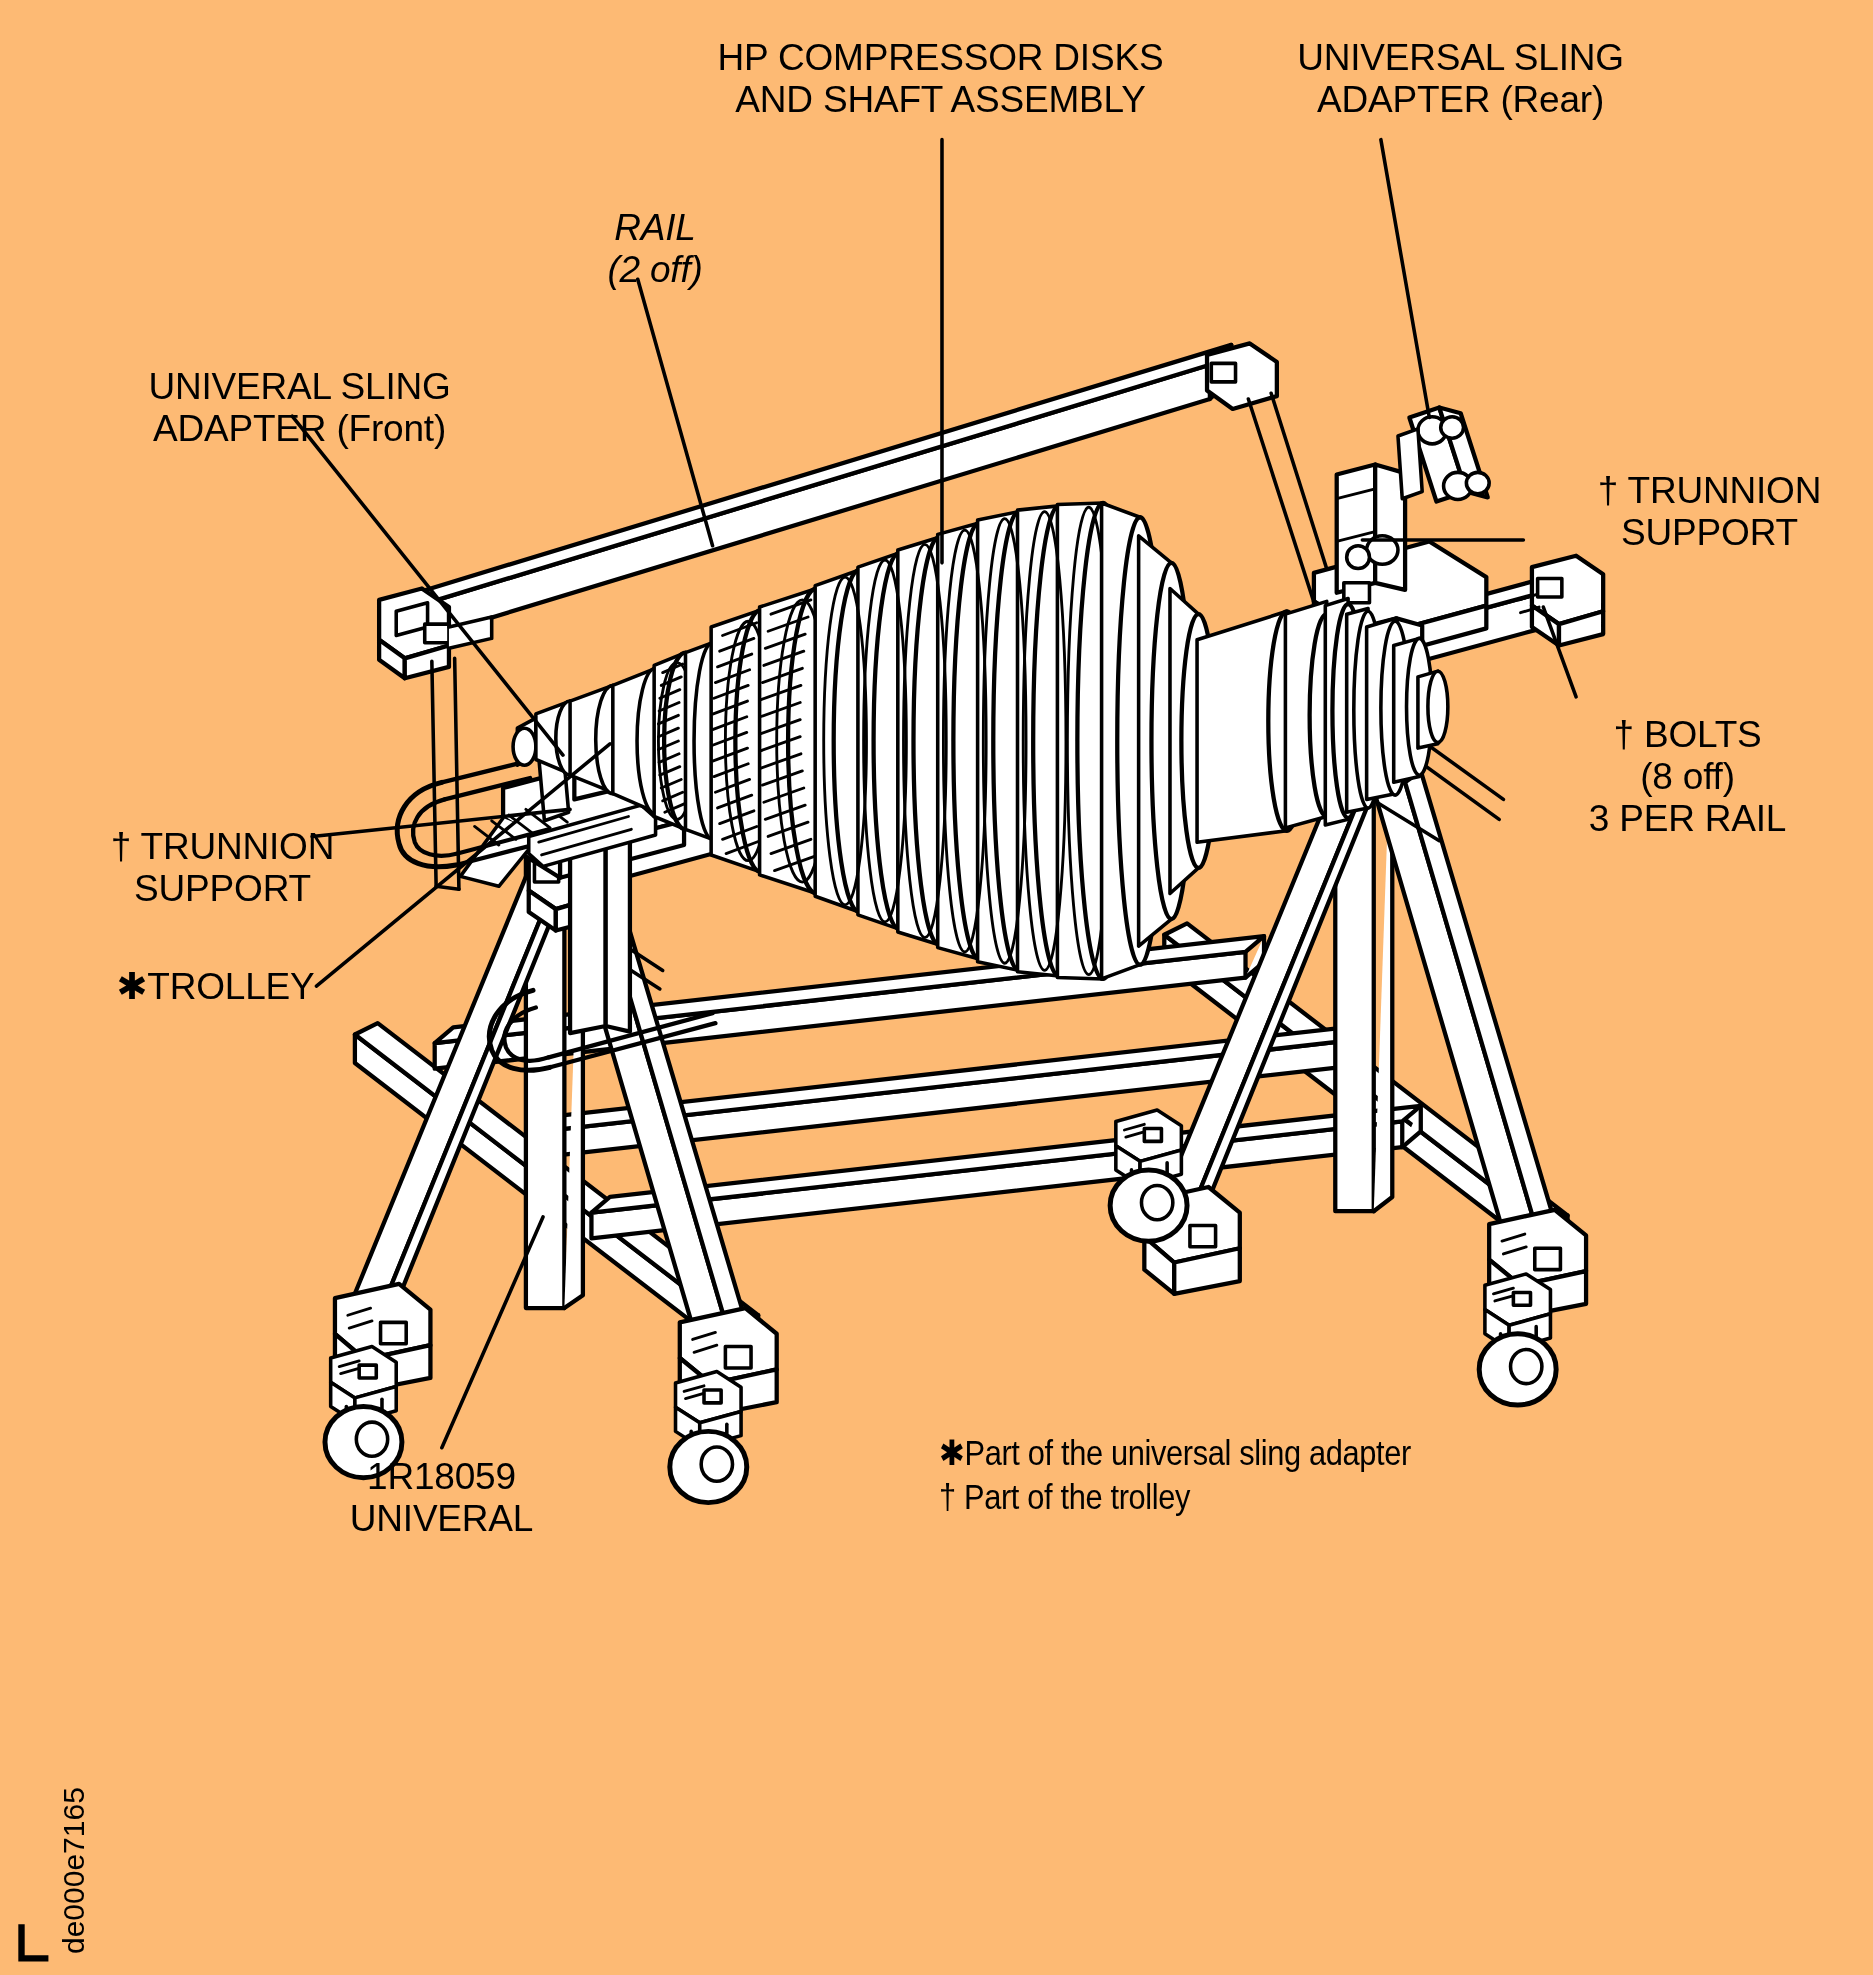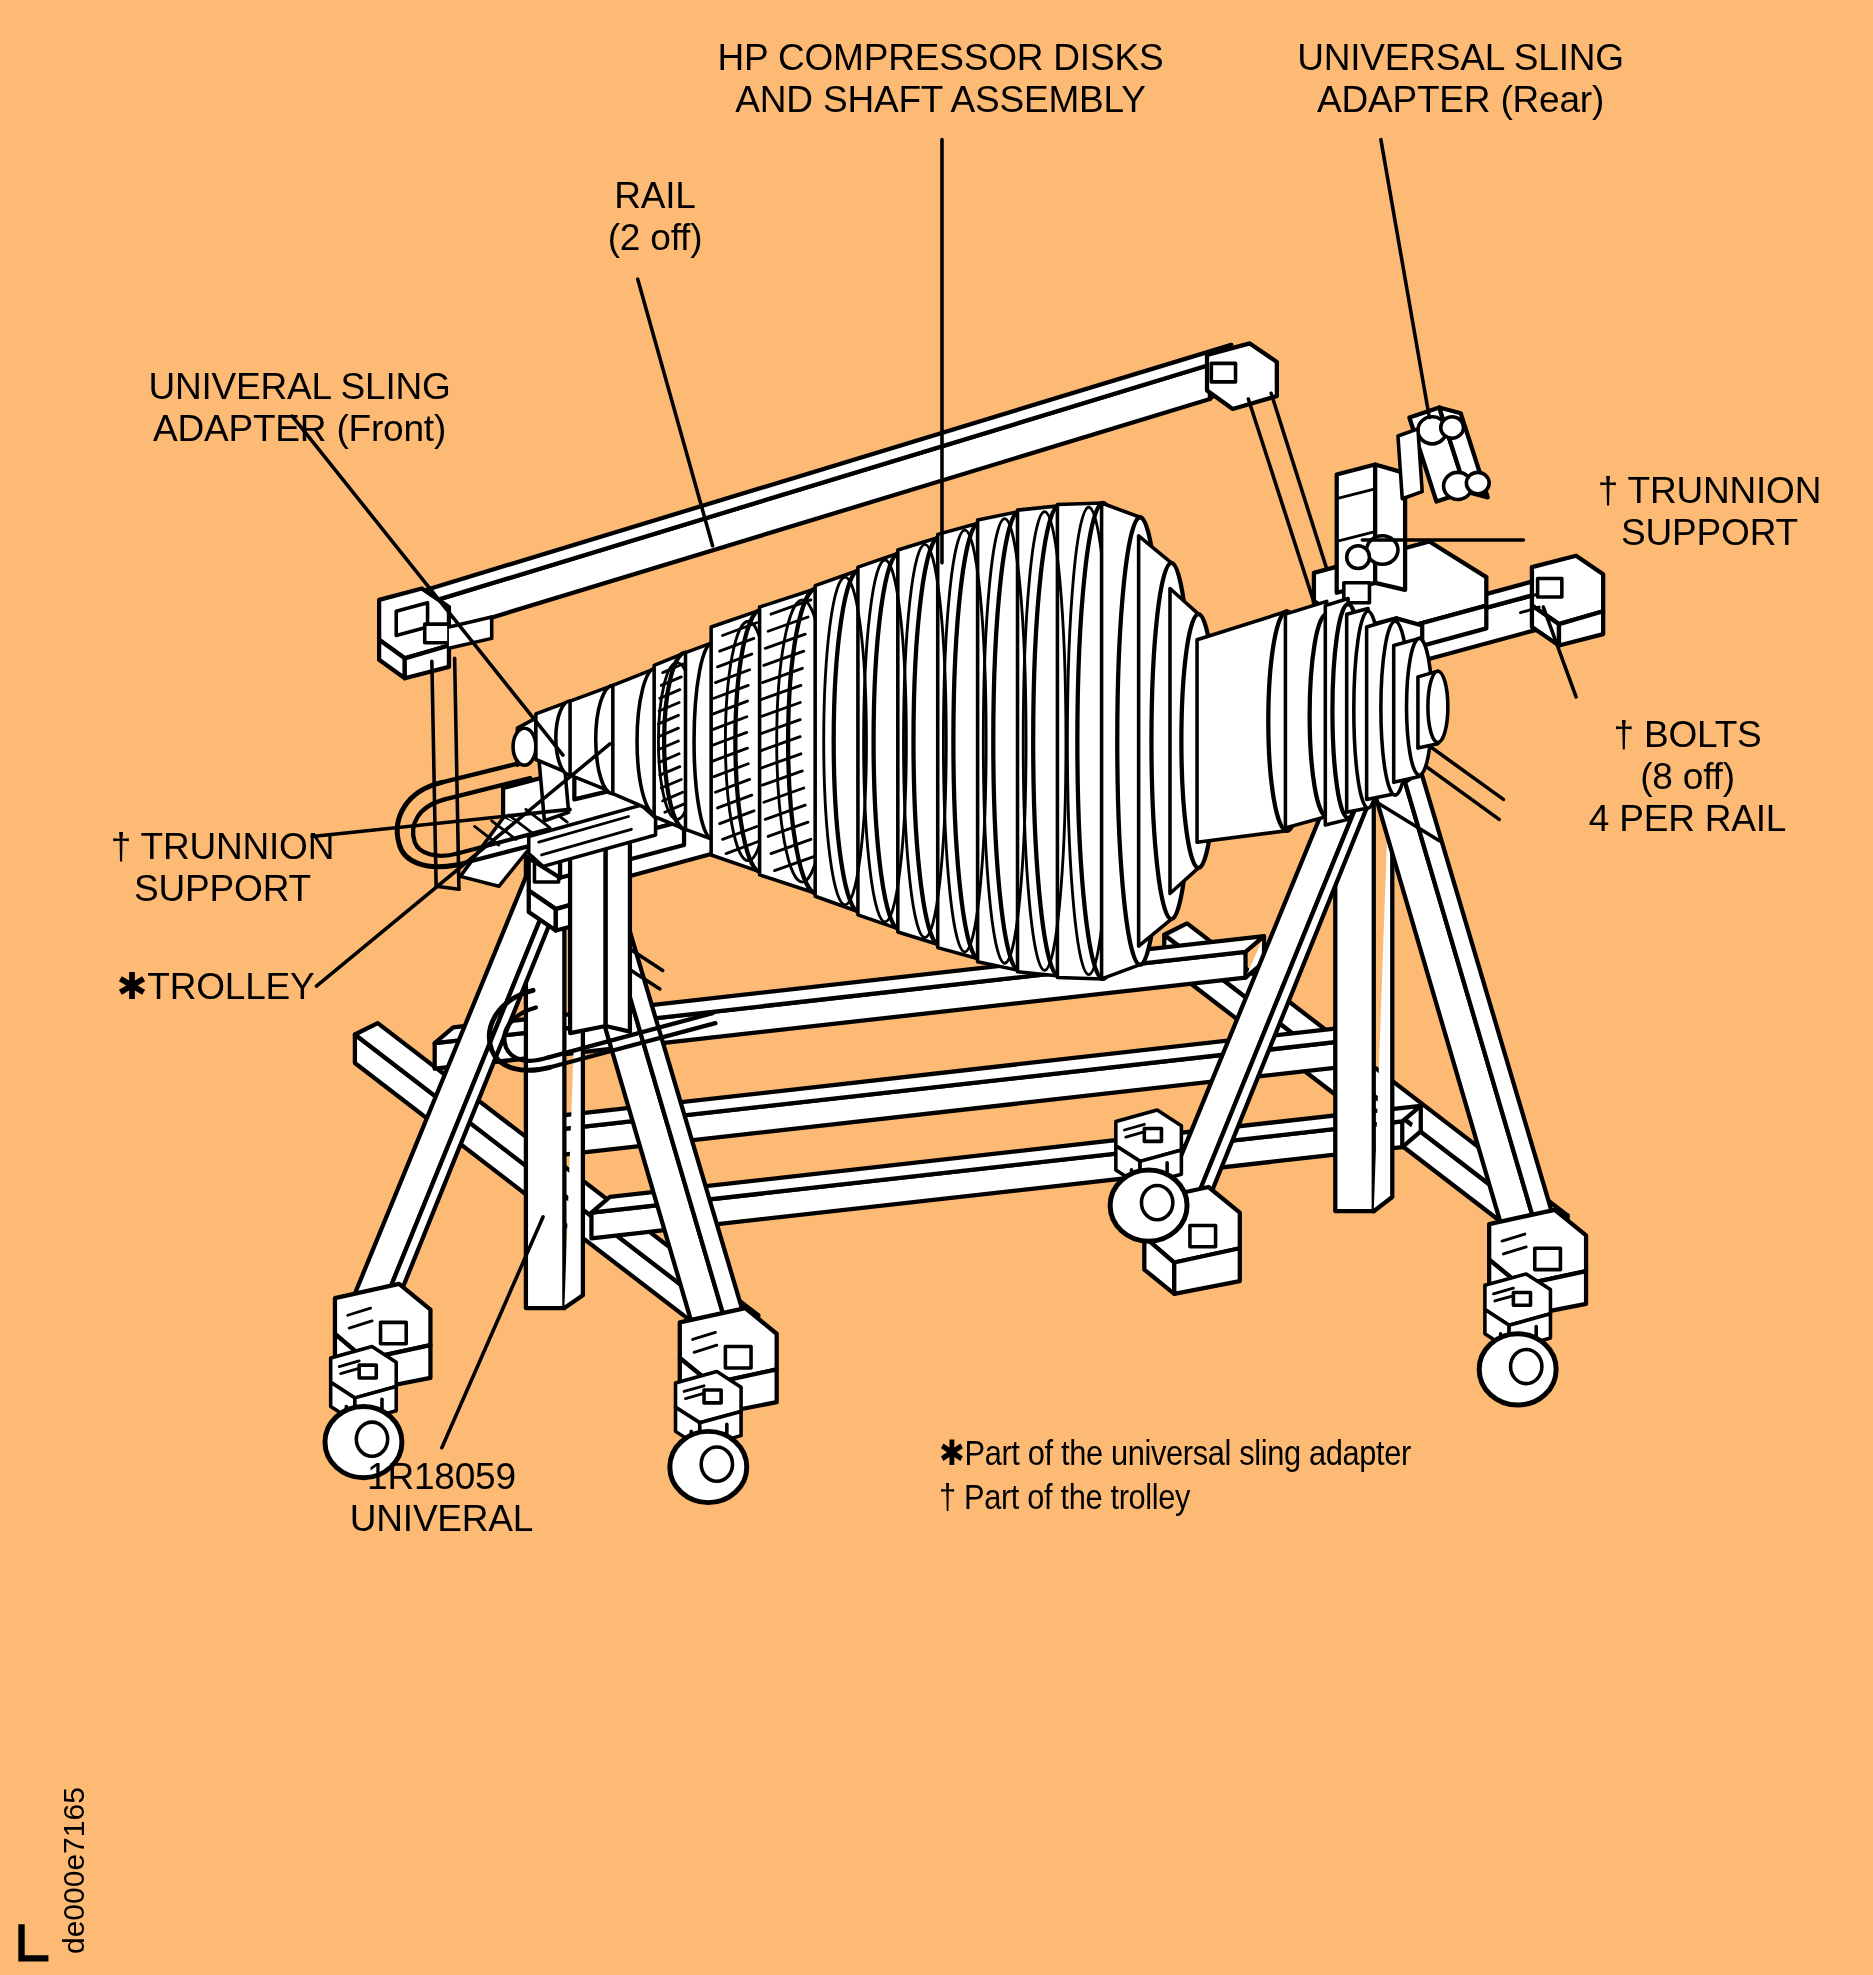--- a/index.html
+++ b/index.html
@@ -348,32 +348,32 @@
       </g>
     </g>
   </svg>
 
   <div class="lbl c" style="left:691px;top:37px;width:499px;">HP COMPRESSOR DISKS
 AND SHAFT ASSEMBLY</div>
 
   <div class="lbl c" style="left:1254px;top:37px;width:413px;">UNIVERSAL SLING
 ADAPTER (Rear)</div>
 
-  <div class="lbl c" style="left:541px;top:175px;width:228px;">RAIL
+  <div class="lbl c" style="left:541px;top:207px;width:228px;font-style:italic;">RAIL
 (2 off)</div>
 
   <div class="lbl c" style="left:93px;top:328px;width:413px;margin-top:38px;">UNIVERAL SLING
 ADAPTER (Front)</div>
 
   <div class="lbl l" style="left:1567px;top:470px;width:285px;">† TRUNNION
 SUPPORT</div>
 
   <div class="lbl l" style="left:1538px;top:714px;width:299px;">† BOLTS
 (8 off)
-4 PER RAIL</div>
+3 PER RAIL</div>
 
   <div class="lbl l" style="left:66px;top:826px;width:313px;">† TRUNNION
 SUPPORT</div>
 
   <div class="lbl l" style="left:66px;top:966px;width:299px;">✱TROLLEY</div>
 
   <div class="lbl c" style="left:299px;top:1456px;width:285px;">1R18059
 UNIVERAL</div>
 
   <div class="note" style="left:939px;top:1432px;">✱Part of the universal sling adapter</div>

